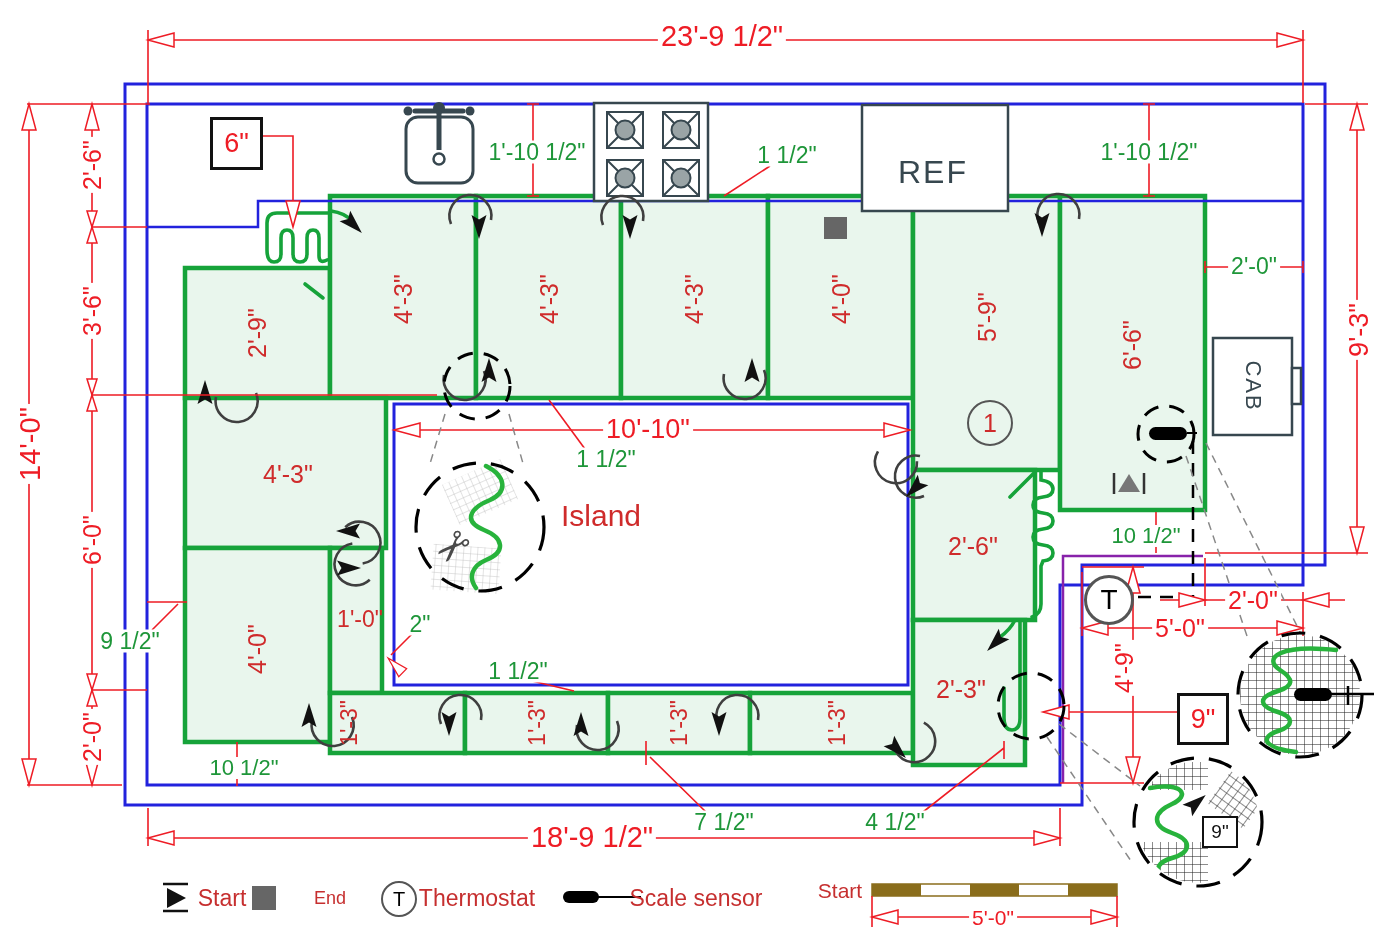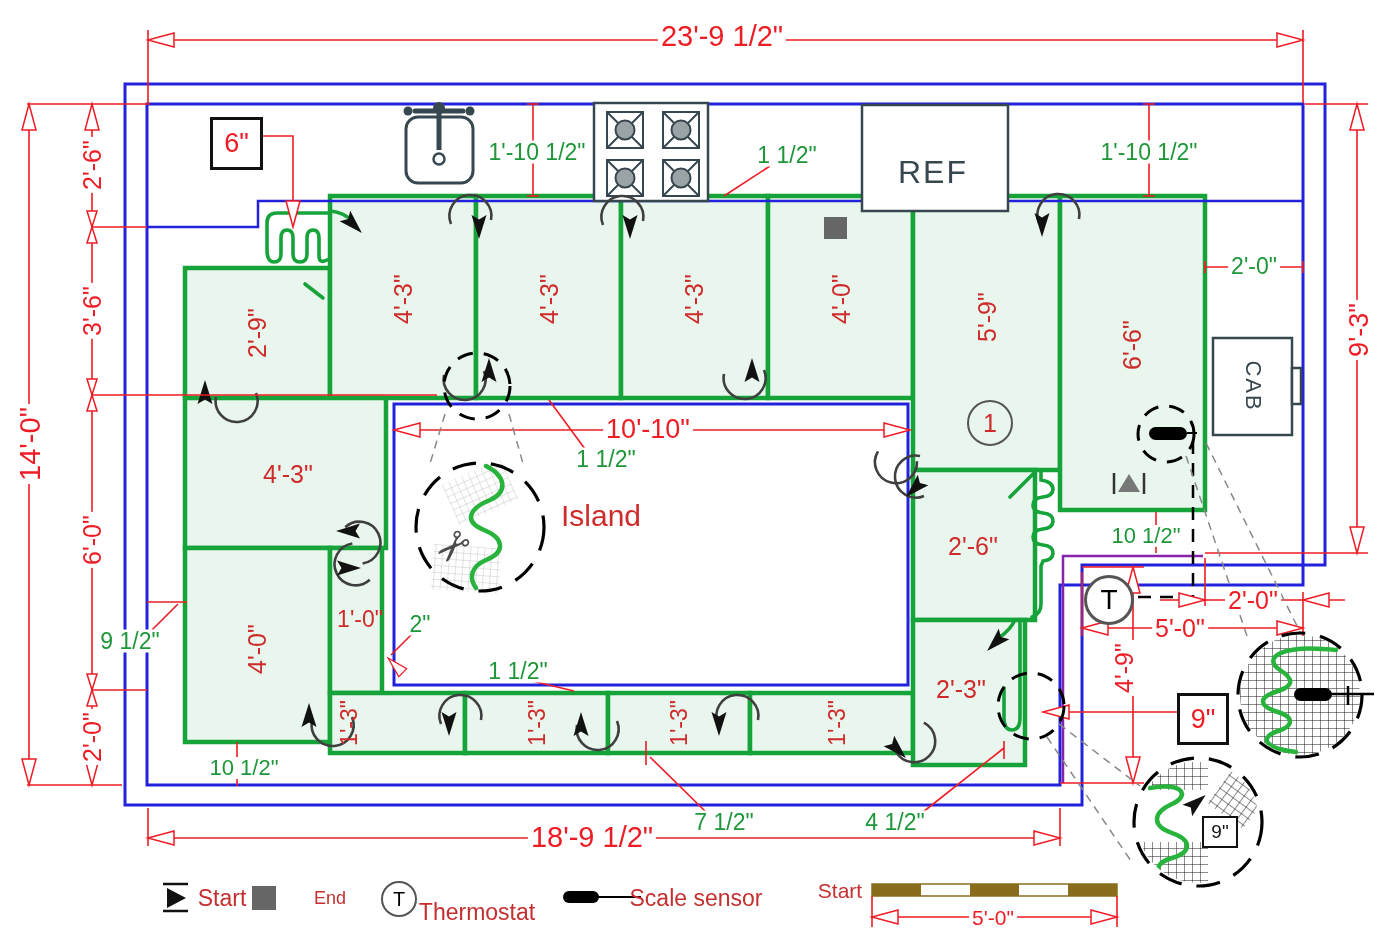--- a/index.html
+++ b/index.html
@@ -361,18 +361,18 @@
 </div>
 <div class="circ" style="left:1084px;top:575px;width:44px;height:44px;border:3px solid #555;background:#fff;">
   <span style="font-size:28px;color:#000;">T</span>
 </div>
 
 <div class="t leg" style="left:222px;top:898px;font-size:23px;">Start</div>
 <div class="t leg" style="left:330px;top:898px;font-size:18px;">End</div>
 <div class="circ" style="left:381px;top:881px;width:32px;height:32px;border:2.5px solid #555;background:#fff;">
   <span style="font-size:20px;color:#000;">T</span>
 </div>
-<div class="t leg" style="left:477px;top:898px;font-size:23px;margin-top:14px;">Thermostat</div>
+<div class="t leg" style="left:477px;top:898px;font-size:23px;">Thermostat</div>
 <div class="t leg" style="left:696px;top:898px;font-size:23px;">Scale sensor</div>
 <div class="t leg" style="left:840px;top:890px;font-size:21px;">Start</div>
 <div class="t red bg" style="left:993px;top:917px;font-size:21px;">5'-0"</div>
 
 </div>
 
 </body></html>

